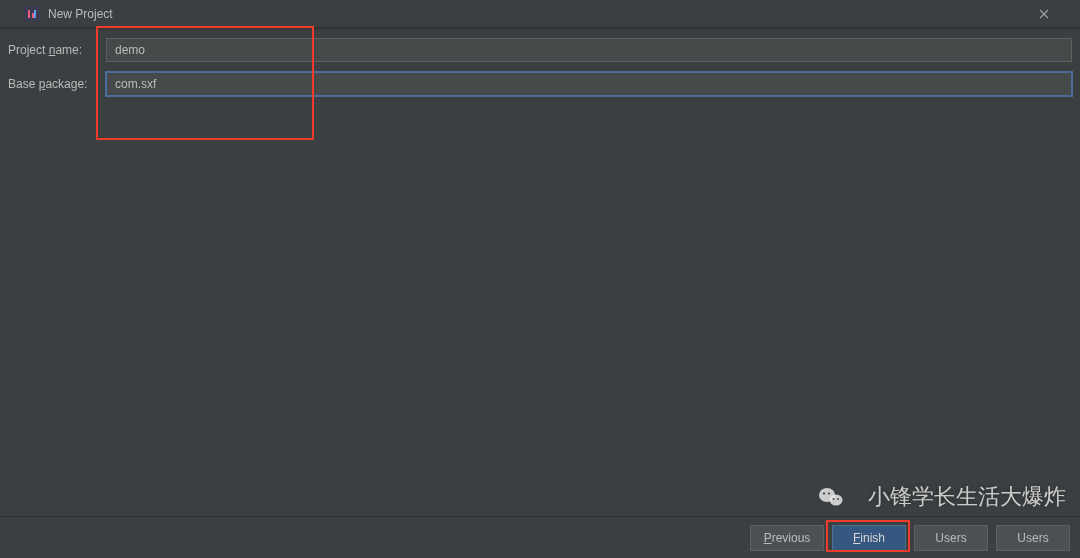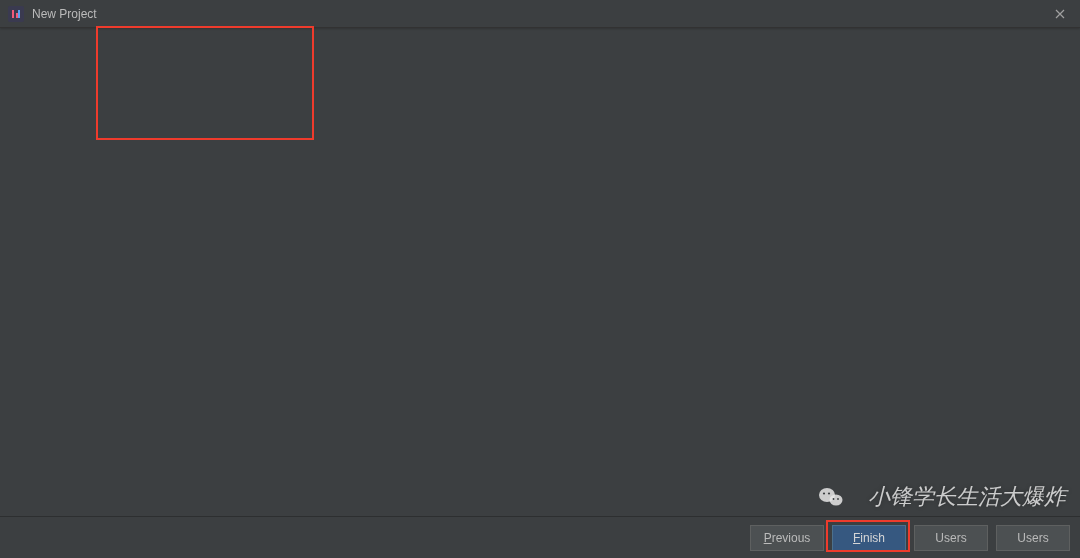--- a/index.html
+++ b/index.html
@@ -10,21 +10,21 @@
     font-size: 12px;
     color: #bbbbbb;
     position: relative;
   }
 
   
   .titlebar {
     height: 28px;
     display: flex;
     align-items: center;
-    padding: 0 8px;
+    padding: 0 24px;
     background: #3c3f41;
     border-bottom: 1px solid #323232;
     box-shadow: 0 1px 2px rgba(0,0,0,0.2);
   }
   .titlebar .app-icon {
     width: 16px; height: 16px;
     margin-right: 8px;
     display: inline-flex;
     align-items: center; justify-content: center;
   }
@@ -139,21 +139,20 @@
     bottom: 46px;
     display: flex;
     align-items: center;
     gap: 24px;
     color: rgba(230,230,230,0.85);
     font-size: 22px;
     font-weight: 500;
     pointer-events: none;
     text-shadow: 0 0 4px rgba(0,0,0,0.3);
     font-family: "Microsoft YaHei", "PingFang SC", sans-serif;
-    font-style: italic;
   }
   .watermark .bubble {
     width: 26px; height: 22px;
     position: relative;
   }
 </style>
 </head>
 <body>
 
 <div class="titlebar">
@@ -167,22 +166,34 @@
   <span class="title-text">New Project</span>
   <div class="close">
     <svg width="10" height="10" viewBox="0 0 10 10">
       <path d="M1 1 L9 9 M9 1 L1 9" stroke="currentColor" stroke-width="1.2"></path>
     </svg>
   </div>
 </div>
 
 <div class="form">
 
-
-
+  <div class="row">
+    <div class="label">Project <span class="mn">n</span>ame:</div>
+    <div class="field-wrap">
+      <input class="field" type="text" value="demo" style="">
+    </div>
+  </div>
+
+
+  <div class="row">
+    <div class="label">Base <span class="mn">p</span>ackage:</div>
+    <div class="field-wrap">
+      <input class="field focused" type="text" value="com.sxf" style="">
+    </div>
+  </div>
 
 </div>
 
 <div class="buttonbar">
   <div class="btn"><span class="mn">P</span>revious</div>
   <div class="btn primary"><span class="mn">F</span>inish</div>
   <div class="btn">Users</div>
   <div class="btn">Users</div>
 </div>
 

